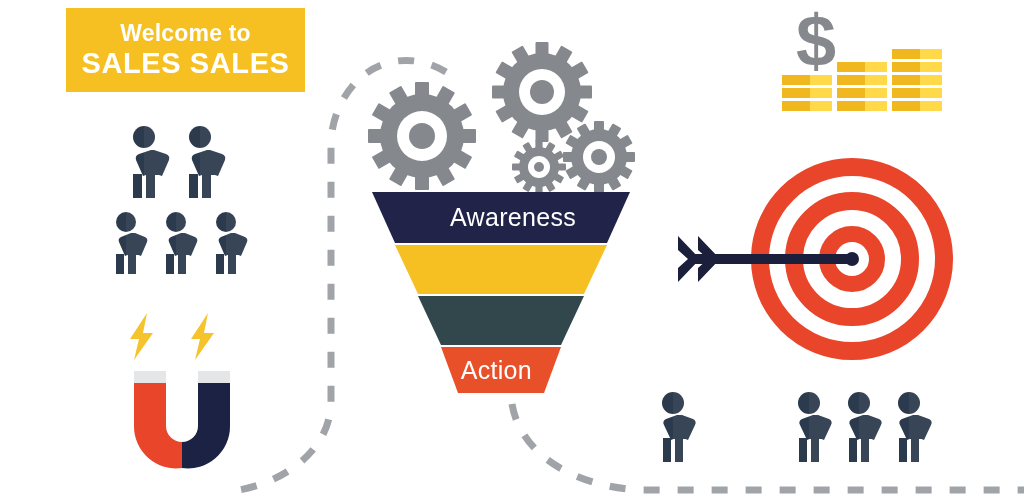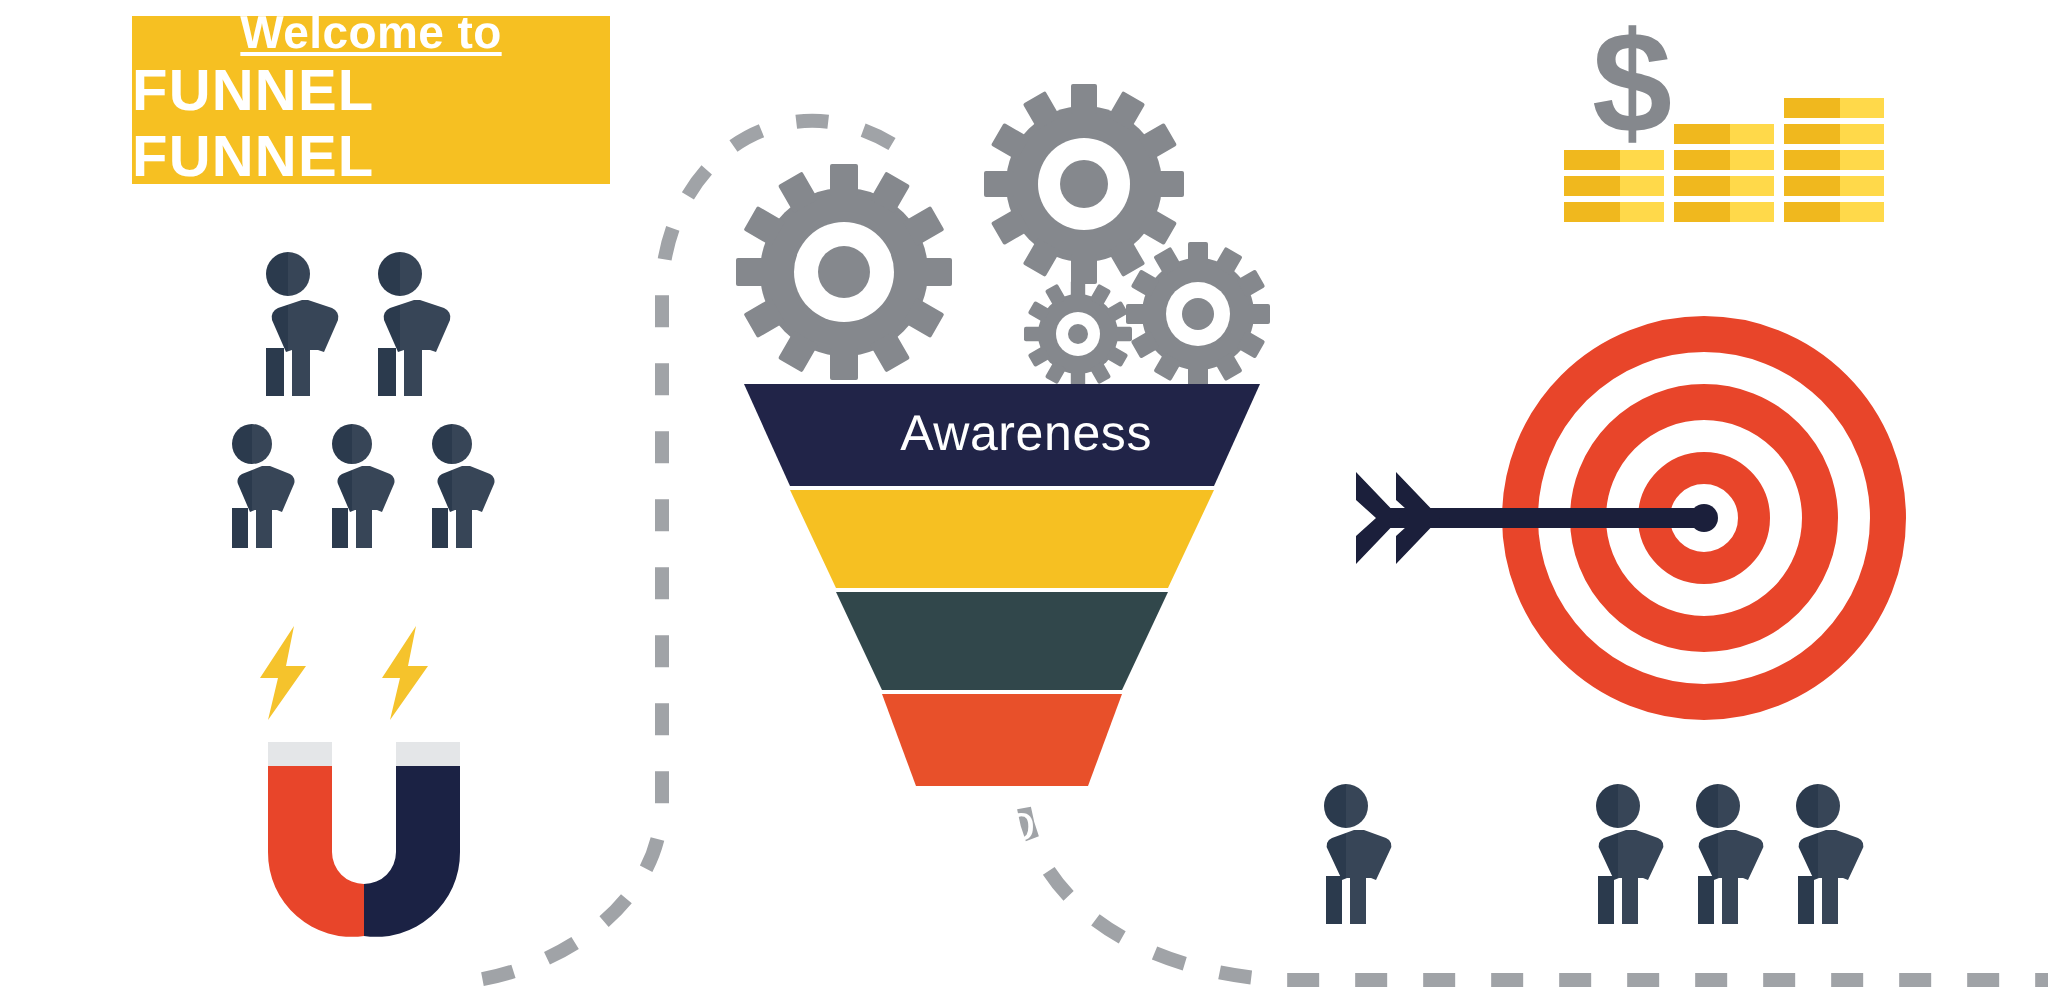--- a/index.html
+++ b/index.html
@@ -32,21 +32,20 @@
     align-items: center;
     justify-content: center;
     box-sizing: border-box;
   }
   #welcome-line1 {
     color: #ffffff;
     font-size: 23px;
     font-weight: bold;
     line-height: 1.15;
     letter-spacing: 0.2px;
-    text-decoration: underline;
   }
   #welcome-line2 {
     color: #ffffff;
     font-size: 29px;
     font-weight: bold;
     line-height: 1.15;
     letter-spacing: 0.6px;
   }
 
   
@@ -55,21 +54,21 @@
     color: #ffffff;
     font-size: 25px;
     font-weight: normal;
     text-align: right;
     white-space: nowrap;
     letter-spacing: 0.3px;
   }
   #label-awareness { left: 380px; top: 203px; width: 196px; }
   #label-interest  { left: 380px; top: 254px; width: 170px; }
   #label-decision  { left: 380px; top: 305px; width: 178px; }
-  #label-action    { left: 380px; top: 356px; width: 152px; margin-top: 42px; }
+  #label-action    { left: 380px; top: 356px; width: 152px; }
 
   svg { display: block; overflow: visible; }
   .layer { left:0; top:0; width:1024px; height:504px; }
 </style>
 </head>
 <body>
 
 <div id="canvas">
 
   <svg class="abs layer" width="1024" height="504" viewBox="0 0 1024 504">
@@ -77,21 +76,21 @@
              C 392 40, 336 78, 331 140
              L 331 404
              C 329 455, 276 486, 232 491
              M 512 404
              C 520 452, 570 486, 640 490
              L 1024 490" fill="none" stroke="#a0a3a7" stroke-width="7" stroke-linecap="butt" stroke-dasharray="16 18"></path>
   </svg>
 
   <div class="abs" id="welcome-banner" style="background: rgb(246, 192, 34);">
     <div id="welcome-line1" style="color: rgb(255, 255, 255);">Welcome to</div>
-    <div id="welcome-line2" style="color: rgb(255, 255, 255);">FUNNEL FUNNEL</div>
+    <div id="welcome-line2" style="color: rgb(255, 255, 255);">SALES SALES</div>
   </div>
 
   <svg class="abs" style="left:118px; top:126px;" width="132" height="72" viewBox="0 0 132 72">
 
     <g>
       <circle cx="26" cy="11" r="11" fill="#2b3a4d"></circle>
       <path d="M26 24 h10 l12 4 a5 5 0 0 1 3 6 l-7 16 l-6 -2 l5 -13 v14 h-17 v-14 l5 13 l-6 2 l-7 -16 a5 5 0 0 1 3 -6 l12 -4 z" fill="#2b3a4d"></path>
       <rect x="15" y="48" width="9" height="24" fill="#2b3a4d"></rect>
       <rect x="28" y="48" width="9" height="24" fill="#2b3a4d"></rect>
       <rect x="26" y="0" width="26" height="72" fill="#ffffff" opacity="0.06"></rect>

